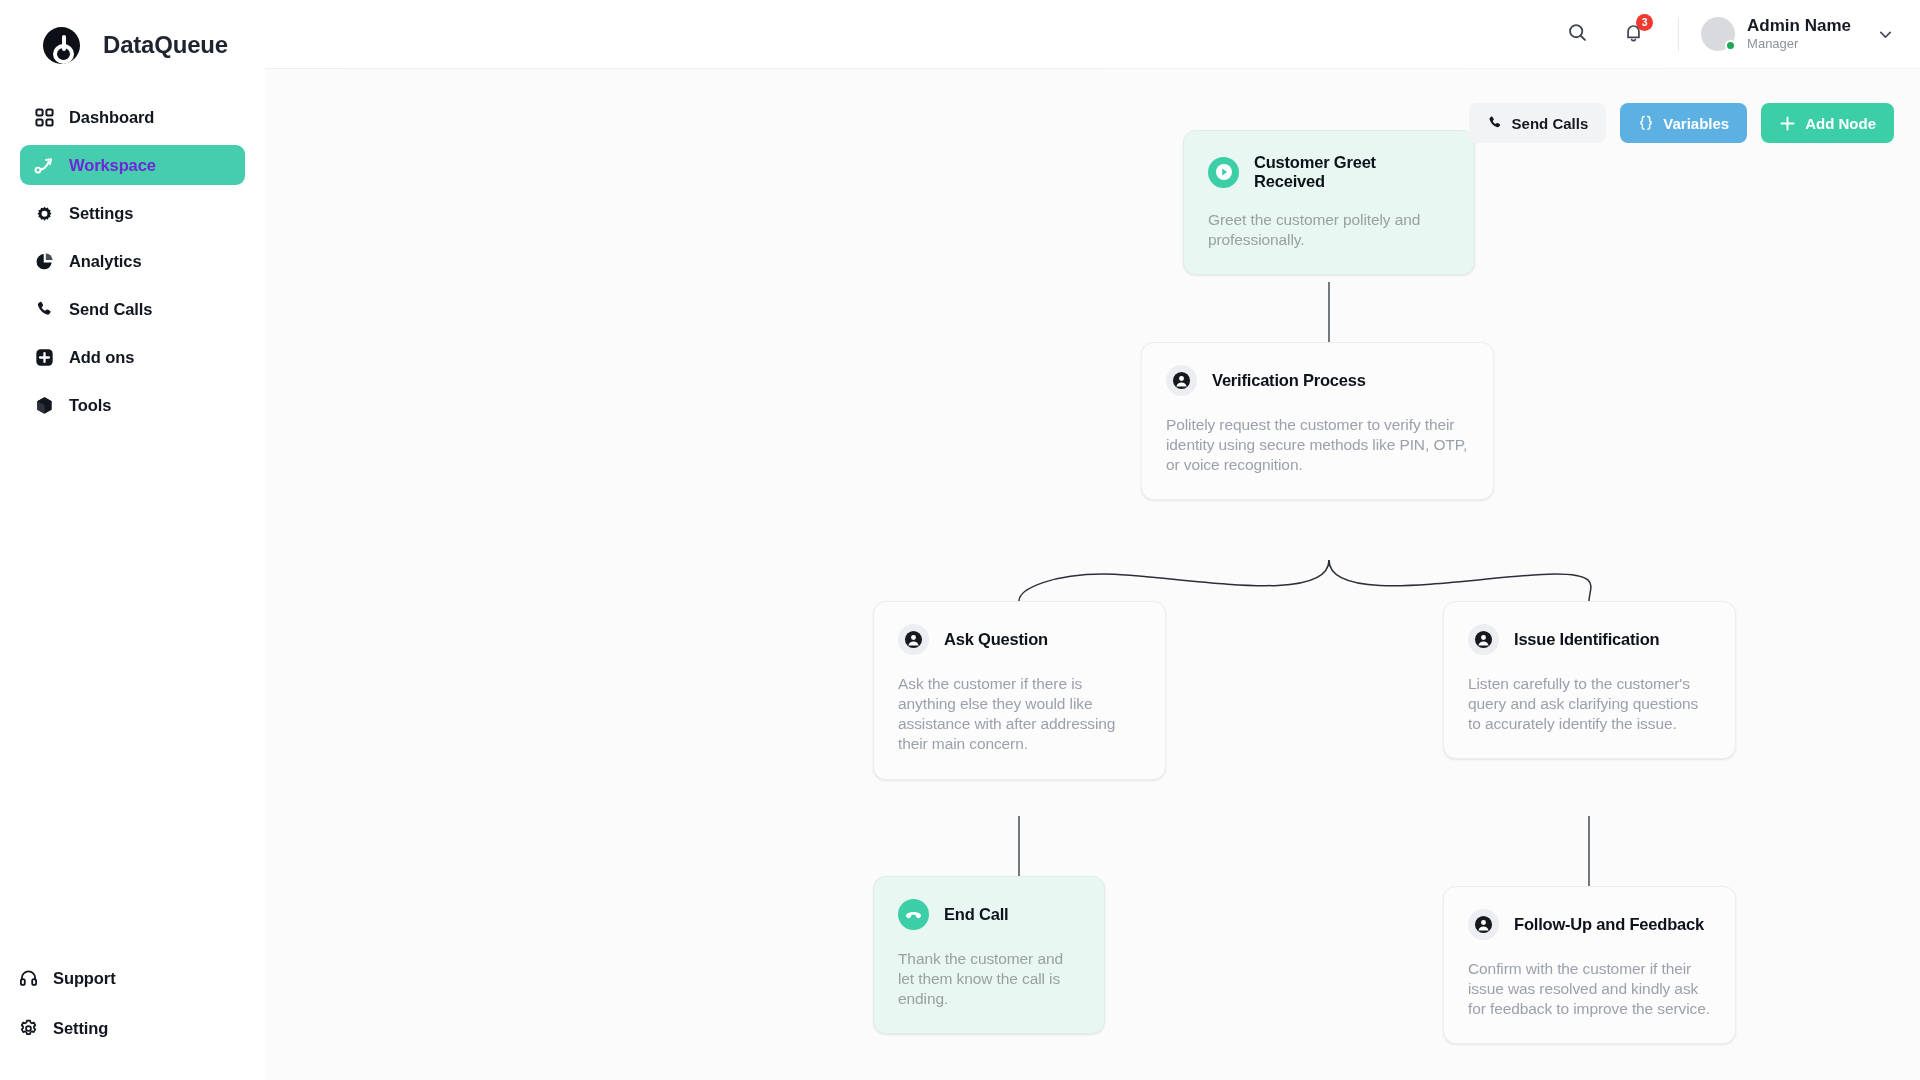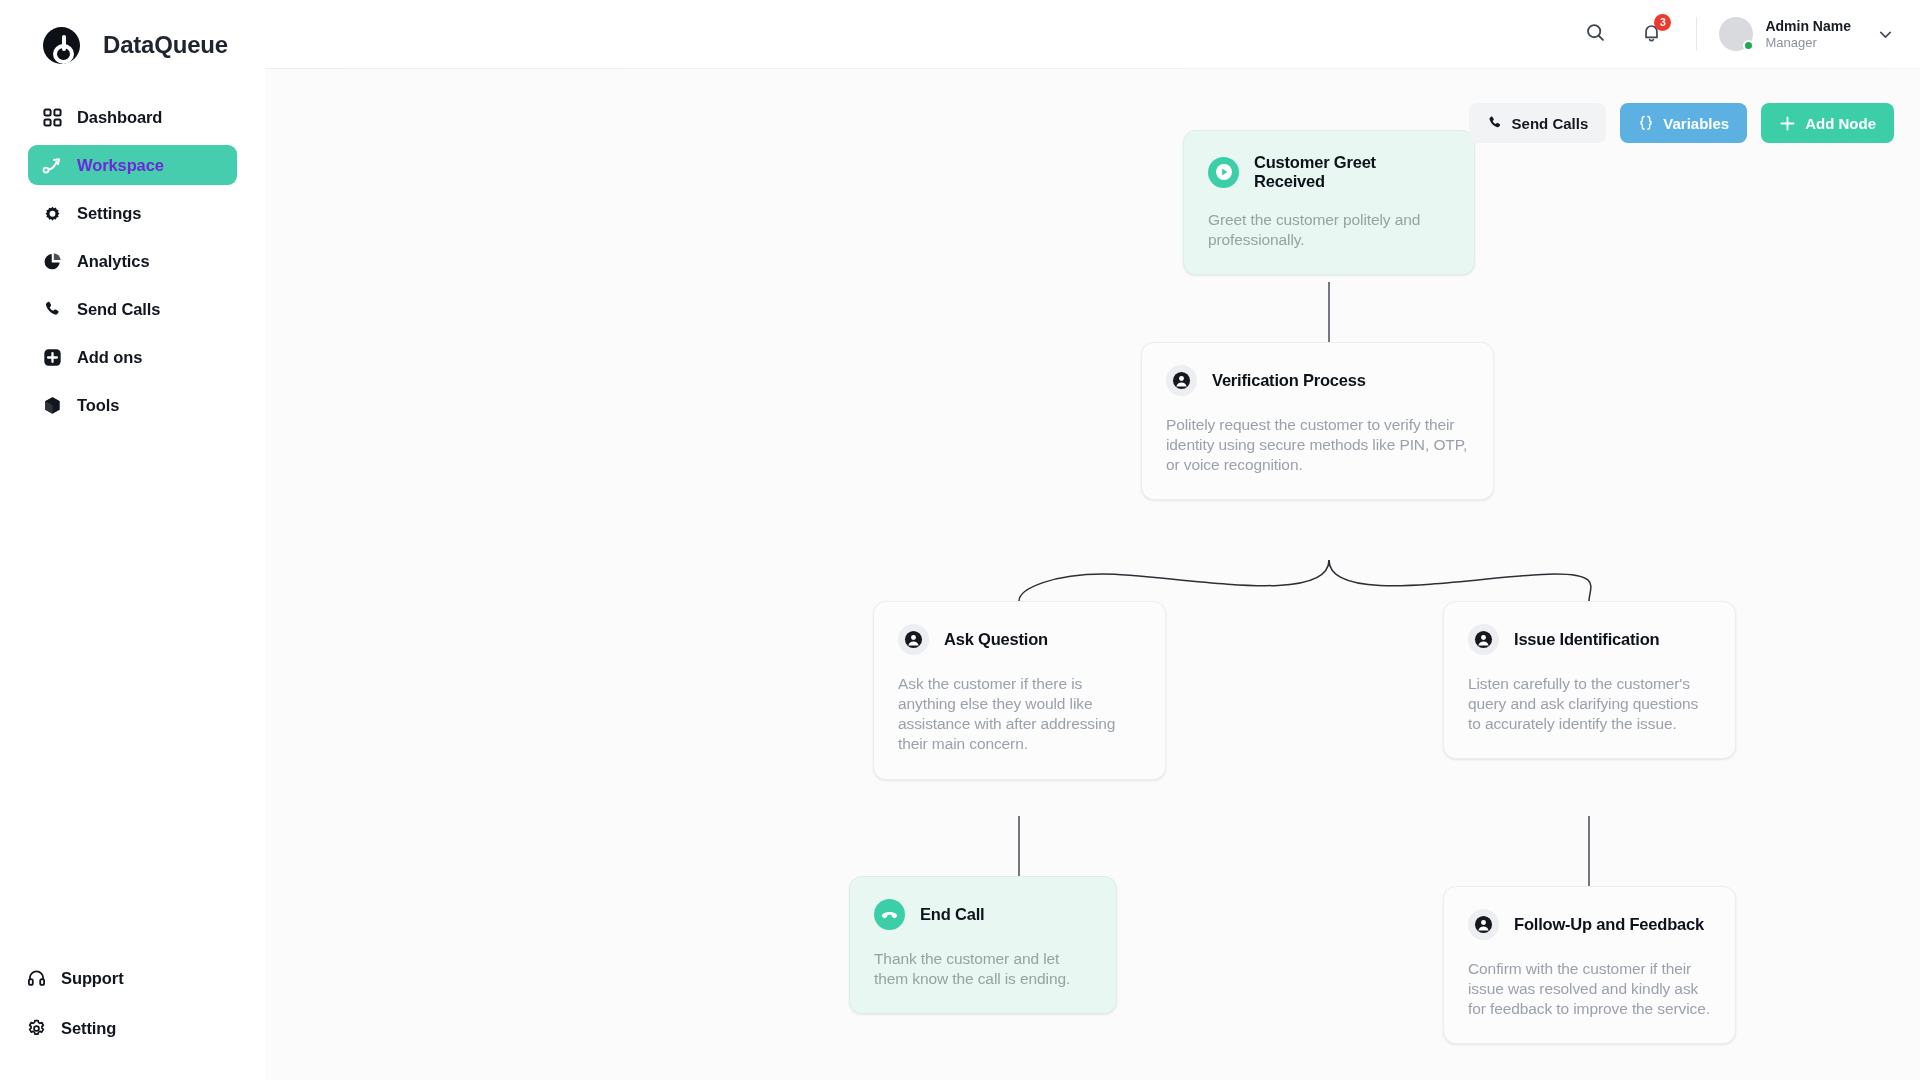--- a/index.html
+++ b/index.html
@@ -34,35 +34,35 @@
   }
   .brand-logo::after {
     content: ""; position: absolute; left: 10px; top: 17px;
     width: 13px; height: 12px; border: 4px solid #fff;
     border-radius: 50%; border-left-color: #fff; background: transparent;
   }
   .brand-name {
     font-size: 24px; font-weight: 700; color: #1f2430; letter-spacing: -0.2px;
   }
 
-  .nav { margin-top: 29px; padding: 0 28px; }
+  .nav { margin-top: 29px; padding: 0 20px; }
   .nav-item {
     display: flex; align-items: center; gap: 14px;
     height: 40px; padding: 0 14px; border-radius: 9px;
     margin-bottom: 8px; cursor: pointer;
     color: #11161f;
   }
   .nav-item .label { font-size: 16.5px; font-weight: 600; letter-spacing: -0.1px; }
   .nav-item.active { background: #45cdad; }
   .nav-item.active .label { color: #6d28d9; }
   .nav-item.active svg { fill: #ffffff; stroke: #ffffff; }
   .nav-icon { width: 21px; height: 21px; display: inline-flex; align-items: center; justify-content: center; flex: 0 0 21px; }
   .nav-icon svg { display: block; }
 
-  .nav-bottom { margin-top: auto; padding: 0 16px 22px 12px; }
+  .nav-bottom { margin-top: auto; padding: 0 16px 22px 4px; }
   .nav-bottom .nav-item { margin-bottom: 10px; }
 
   
   .main { flex: 1 1 auto; position: relative; height: 1080px; background: #fbfbfc; }
   .topbar {
     height: 68px; background: #ffffff;
     display: flex; align-items: center; justify-content: flex-end;
     padding-right: 26px; gap: 0;
     position: relative; z-index: 5;
   }
@@ -88,21 +88,21 @@
   .avatar {
     width: 34px; height: 34px; border-radius: 50%;
     background: #d9dadd; position: relative; flex: 0 0 34px;
   }
   .avatar .dot {
     position: absolute; right: -1px; bottom: 0px;
     width: 11px; height: 11px; border-radius: 50%;
     background: #1da851; border: 2px solid #fff;
   }
   .profile-text { line-height: 1.22; }
-  .profile-name { font-size: 14px; font-weight: 700; color: #161b24; }
+  .profile-name { font-size: 17px; font-weight: 700; color: #161b24; }
   .profile-role { font-size: 13px; color: #8c929d; font-weight: 400; }
   .chev { margin-left: 14px; display: flex; align-items: center; }
 
   
   .toolbar {
     position: absolute; top: 103px; right: 26px;
     display: flex; align-items: center; gap: 14px; z-index: 4;
   }
   .btn {
     display: inline-flex; align-items: center; gap: 9px;
@@ -387,21 +387,21 @@
                 <circle cx="10" cy="10" r="9" fill="#16181d"></circle>
                 <circle cx="10" cy="7.8" r="2.6" fill="#fff"></circle>
                 <path d="M4.6 16.2a5.6 5.6 0 0 1 10.8 0z" fill="#fff"></path>
               </svg>
           </span>
           <span class="node-title">Ask Question</span>
         </div>
         <div class="node-desc">Ask the customer if there is anything else they would like assistance with after addressing their main concern.</div>
       </div>
 
-      <div class="node mint" style="left:584px; top:808px; width:268px;">
+      <div class="node mint" style="left:608px; top:808px; width:232px;">
         <div class="node-head">
           <span class="node-badge teal">
             <svg width="19" height="19" viewBox="0 0 20 20">
                 <path d="M2.6 12.4c-0.9-0.9-0.8-2.2 0.3-3C4.9 8 7.3 7.3 10 7.3s5.1 0.7 7.1 2.1c1.1 0.8 1.2 2.1 0.3 3l-1 1c-0.5 0.5-1.3 0.6-1.9 0.2l-1.6-1c-0.5-0.3-0.7-0.8-0.6-1.3l0.1-0.8c-1.6-0.4-3.2-0.4-4.8 0l0.1 0.8c0.1 0.5-0.1 1-0.6 1.3l-1.6 1c-0.6 0.4-1.4 0.3-1.9-0.2z" fill="#fff"></path>
               </svg>
           </span>
           <span class="node-title">End Call</span>
         </div>
         <div class="node-desc">Thank the customer and let them know the call is ending.</div>
       </div>

